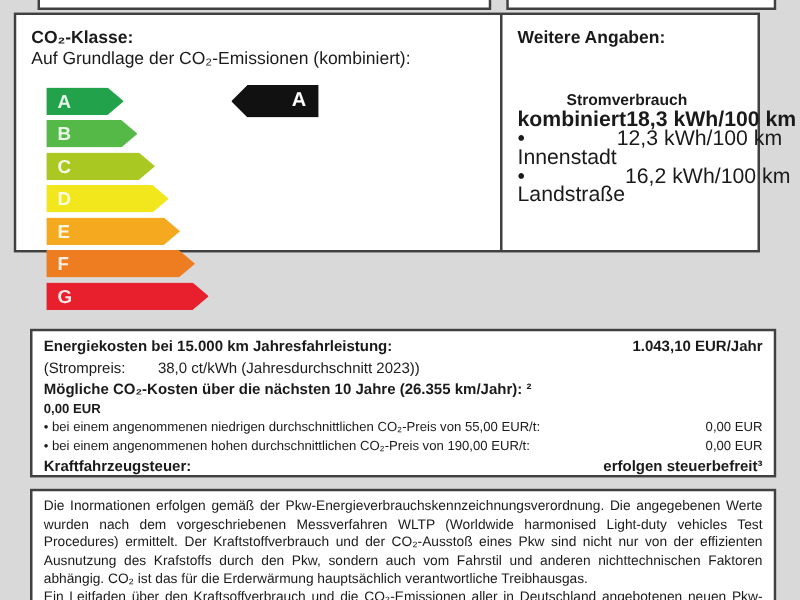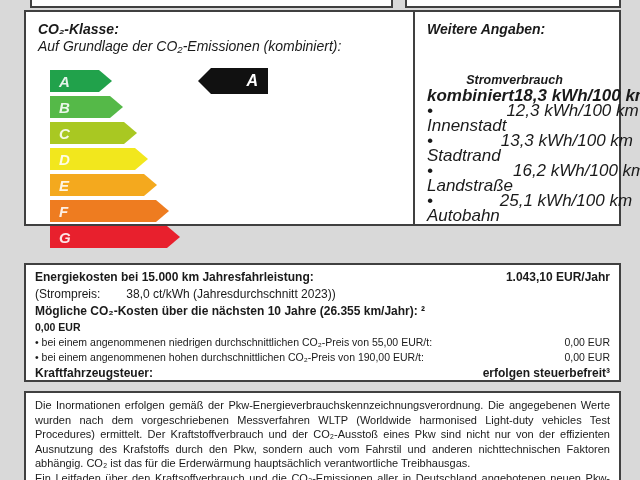--- a/index.html
+++ b/index.html
@@ -9,21 +9,21 @@
     font-family:"Liberation Sans", sans-serif;
     color:#1a1a1a;
     -webkit-font-smoothing:antialiased;
   }
   .box{position:absolute;background:#ffffff;border:2px solid #404040;box-sizing:border-box;}
   
   .frag-left{left:30px;top:-12px;width:363px;height:20px;}
   .frag-right{left:405px;top:-12px;width:216px;height:20px;}
 
   
-  .top-box{left:24px;top:10px;width:597px;height:216px;display:flex;font-style:italic;}
+  .top-box{left:11px;top:10px;width:597px;height:192px;display:flex;}
   .pane-left{width:389px;border-right:2px solid #404040;box-sizing:border-box;position:relative;padding:8px 12px;}
   .pane-right{flex:1;position:relative;padding:8px 20px 8px 12px;border-radius:10px;}
 
   .panel-title{font-weight:bold;font-size:14px;line-height:18px;}
   .panel-subtitle{font-size:14px;line-height:17px;}
 
   .scale{position:absolute;left:24px;top:58px;}
   .scale-arrow{
     height:22px;margin-bottom:4px;display:flex;align-items:center;
     clip-path:polygon(0 0, calc(100% - 13px) 0, 100% 50%, calc(100% - 13px) 100%, 0 100%);
@@ -100,30 +100,22 @@
       <div>
           <div class="crow bold">
             <span>kombiniert</span>
             <span class="cval">18,3 kWh/100 km</span>
           </div>
           <div class="crow">
             <span>• Innenstadt</span>
             <span class="cval">12,3 kWh/100 km</span>
           </div>
           <div class="crow">
-            <span>• Stadtrand</span>
-            <span class="cval">13,3 kWh/100 km</span>
-          </div>
-          <div class="crow">
             <span>• Landstraße</span>
             <span class="cval">16,2 kWh/100 km</span>
-          </div>
-          <div class="crow">
-            <span>• Autobahn</span>
-            <span class="cval">25,1 kWh/100 km</span>
           </div>
         </div>
     </div>
   </div>
 </div>
 
 <div class="box mid-box">
     <div class="cost-row bold">
       <span>Energiekosten bei 15.000 km Jahresfahrleistung:</span>
       <span class="right-val">1.043,10 EUR/Jahr</span>

